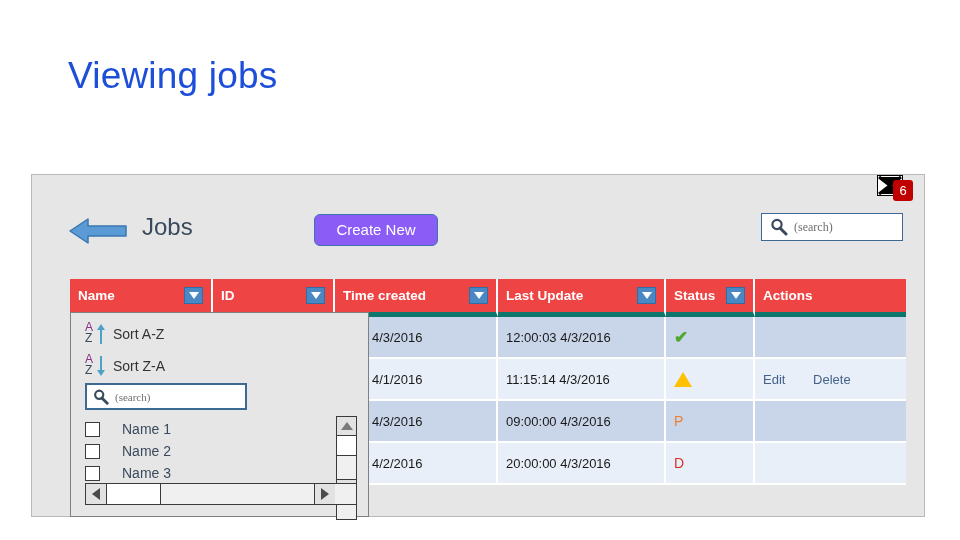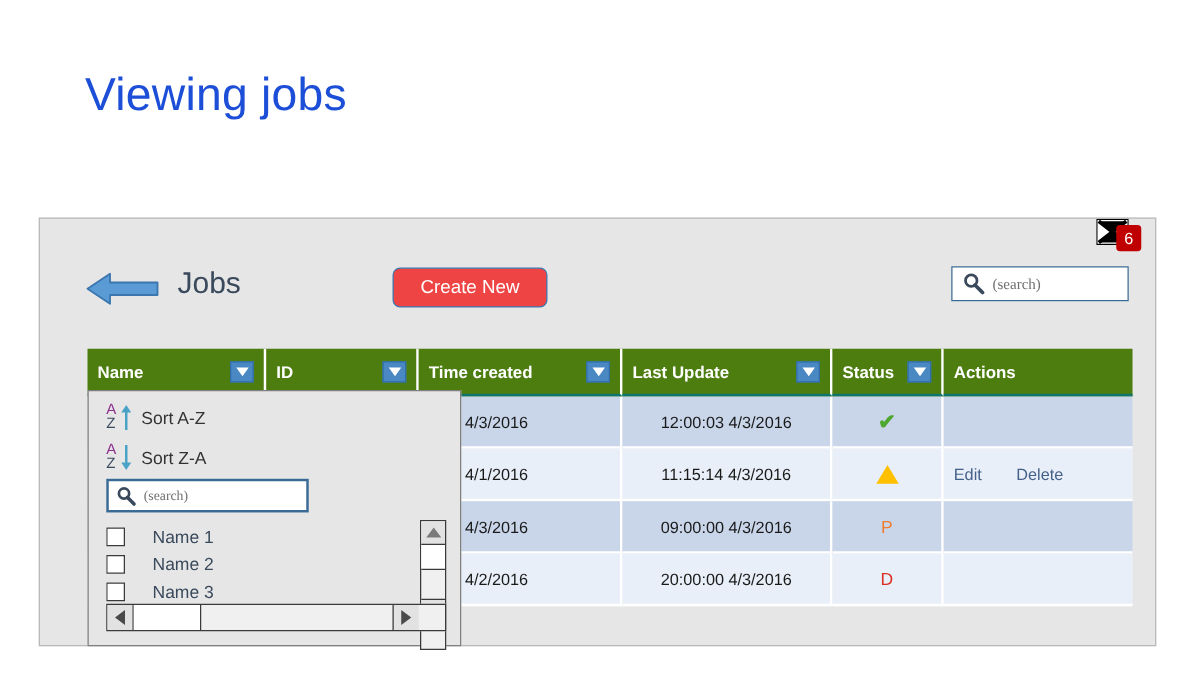--- a/index.html
+++ b/index.html
@@ -55,21 +55,21 @@
     font-weight: normal;
     color: #3a4a5c;
     white-space: nowrap;
   }
   #create-new-button {
     position: absolute;
     left: 282px;
     top: 39px;
     width: 124px;
     height: 32px;
-    background: #ef4444;
+    background: #8b5cf6;
     border: 1px solid #3b77ae;
     border-radius: 6px;
     color: #ffffff;
     font-size: 15px;
     line-height: 30px;
     text-align: center;
     box-sizing: border-box;
     cursor: pointer;
   }
 
@@ -126,29 +126,29 @@
   #jobs-table {
     position: absolute;
     left: 38px;
     top: 104px;
     width: 836px;
     border-collapse: separate;
     border-spacing: 0;
     table-layout: fixed;
   }
   #jobs-table th {
-    background: #4d7c0f;
+    background: #ef4444;
     color: #ffffff;
     font-size: 13.5px;
     font-weight: bold;
     text-align: left;
     padding: 0 8px;
     height: 38px;
     border-right: 2px solid #ffffff;
-    border-bottom: 2px solid #0f766e;
+    border-bottom: 5px solid #0f766e;
     position: relative;
     box-sizing: border-box;
     white-space: nowrap;
   }
   #jobs-table th:last-child { border-right: none; }
   .hdr-inner { display: flex; align-items: center; justify-content: space-between; }
   .filter-btn {
     width: 19px;
     height: 17px;
     background: #4a88c4;
@@ -175,21 +175,21 @@
     padding: 0 8px;
     border-right: 2px solid #ffffff;
     border-bottom: 2px solid #ffffff;
     box-sizing: border-box;
     white-space: nowrap;
     overflow: hidden;
   }
   #jobs-table td:last-child { border-right: none; }
   tr.row-dark td { background: #c9d6ea; }
   tr.row-light td { background: #e9eff8; }
-  td.center { text-align: center; }
+  td.center { }
   .status-check { color: #4ea72e; font-size: 17px; font-weight: bold; }
   .status-warn { display:inline-block; width:0;height:0;
     border-left: 9px solid transparent; border-right: 9px solid transparent;
     border-bottom: 15px solid #ffc000; position: relative; top: 2px; }
   .status-p { color: #ed7d31; font-size: 14px; }
   .status-d { color: #d93025; font-size: 14px; }
   .action-link {
     color: #44618a;
     font-size: 13px;
     cursor: pointer;

